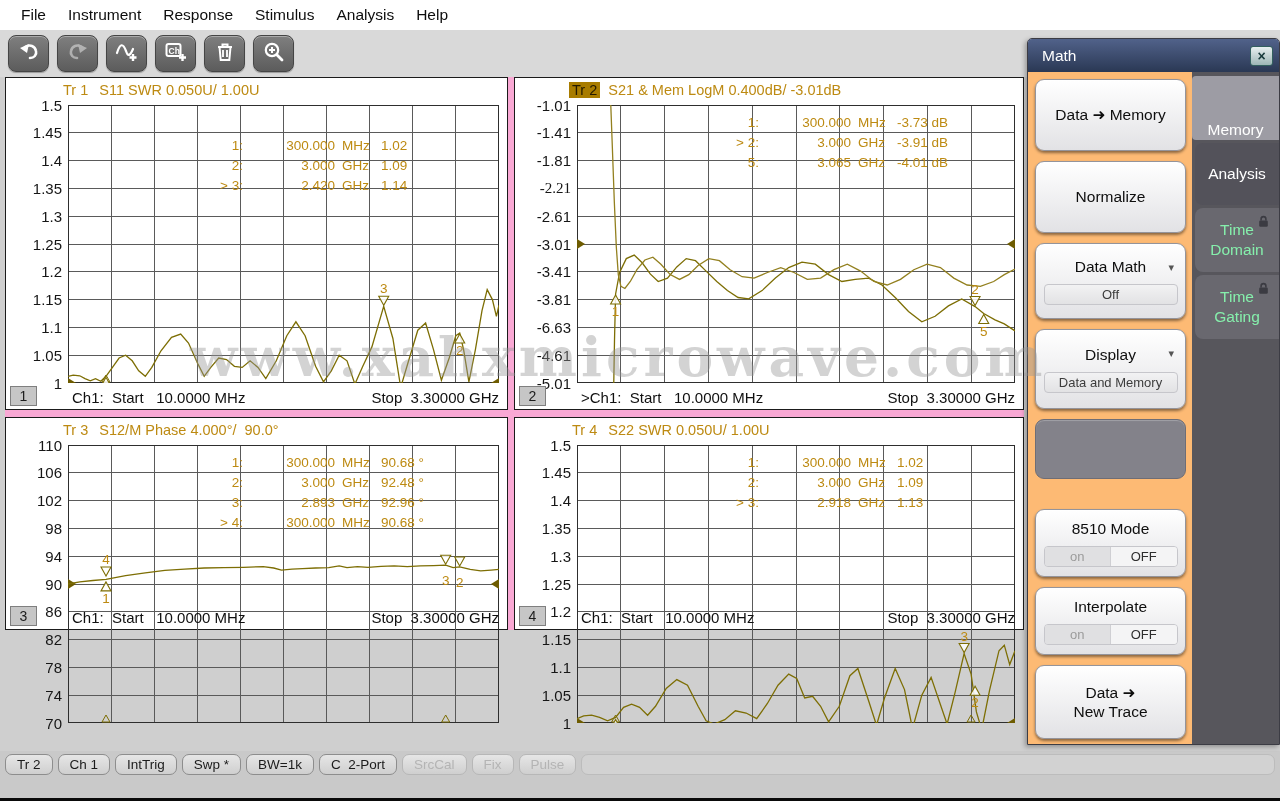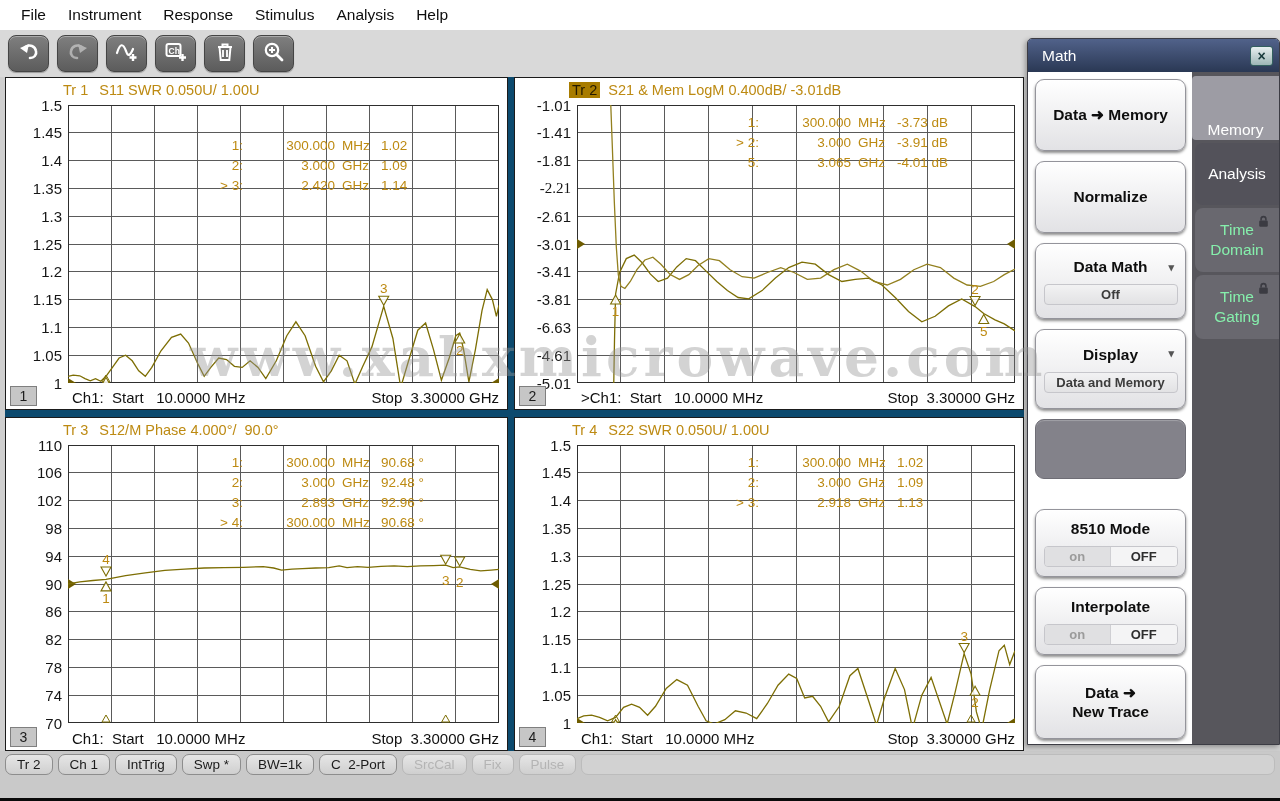--- a/index.html
+++ b/index.html
@@ -14,23 +14,23 @@
   
   .toolbar { position:absolute; left:0; top:30px; width:1280px; height:47px; background:#d9d9d9;
              display:flex; align-items:center; padding-left:8px; }
   .tool-btn { width:41px; height:37px; margin-right:8px; border-radius:8px;
               background:linear-gradient(#7f7f7f,#5c5c5c); border:1px solid #454545;
               box-shadow:inset 0 1px 0 rgba(255,255,255,.35), 0 1px 1px rgba(0,0,0,.3);
               display:flex; align-items:center; justify-content:center; }
   .tool-btn.disabled svg { opacity:.45; }
 
   
-  .charts { position:absolute; left:5px; top:77px; width:1019px; height:674px;
+  .charts { position:absolute; left:5px; top:77px; width:1019px; height:553px;
             display:grid; grid-template-columns:503px 1fr; grid-template-rows:333px 1fr;
-            column-gap:6px; row-gap:7px; background:#0c4a6e; }
+            column-gap:6px; row-gap:7px; background:#f9a8d4; }
   .chart { position:relative; background:#ffffff; border:1px solid #1b1b1b; }
   .chart-title { position:absolute; left:54px; top:4px; font-size:14.5px; color:#bd8a12; white-space:pre; }
   .tr-badge { padding:0 3px; }
   .tr-badge.hl { background:#a87c00; color:#241a00; }
   .ylabel { position:absolute; width:54px; text-align:right; font-size:15px; color:#161616; }
   .plot-svg { position:absolute; }
   .mtable { position:absolute; font-size:13.5px; color:#bd8a12; }
   .mrow { display:flex; height:20px; align-items:center; white-space:pre; }
   .mc1 { width:46px; text-align:right; }
   .mc2 { width:92px; text-align:right; }
@@ -52,21 +52,21 @@
   .math-panel { position:absolute; left:1027px; top:38px; width:253px; height:707px; z-index:40;
                 border:1px solid #3c3c44; border-radius:5px 5px 0 0; overflow:hidden;
                 box-shadow:-2px 2px 5px rgba(0,0,0,.3); }
   .math-header { height:33px; background:linear-gradient(#51628a,#2a3854);
                  display:flex; align-items:center; padding:0 6px 0 14px; }
   .math-title { color:#ffffff; font-size:15.5px; flex:1; }
   .math-close { width:23px; height:20px; border-radius:3px; background:linear-gradient(#e7efef,#9db6b6);
                 border:1px solid #33605f; color:#16393a; font-size:14px; font-weight:bold;
                 display:flex; align-items:center; justify-content:center; }
   .math-body { display:flex; height:674px; }
-  .btn-col { width:164px; background:#ffffff; padding:7px 6px 0 7px;font-weight:bold; }
+  .btn-col { width:164px; background:#fdba74; padding:7px 6px 0 7px; }
   .tab-rail { flex:1; background:#57565c; padding-top:4px; }
   .m-btn { border-radius:9px; background:linear-gradient(#ffffff,#e2e2e5); border:1px solid #94949b;
            box-shadow:0 2px 3px rgba(0,0,0,.45), inset 0 1px 0 #fff; margin-bottom:10px;
            color:#0e0e0e; font-size:15.5px; position:relative;
            display:flex; flex-direction:column; align-items:center; justify-content:center; }
   .m-btn .lbl { text-align:center; line-height:1.25; }
   .m-btn .caret { position:absolute; right:11px; top:17px; font-size:11px; color:#555; }
   .m-sub { width:134px; height:21px; margin-top:7px; background:linear-gradient(#f2f2f3,#e2e2e4);
            border:1px solid #c6c6cb; border-radius:4px; font-size:13px; color:#3c3c3c;
            display:flex; align-items:center; justify-content:center; }

